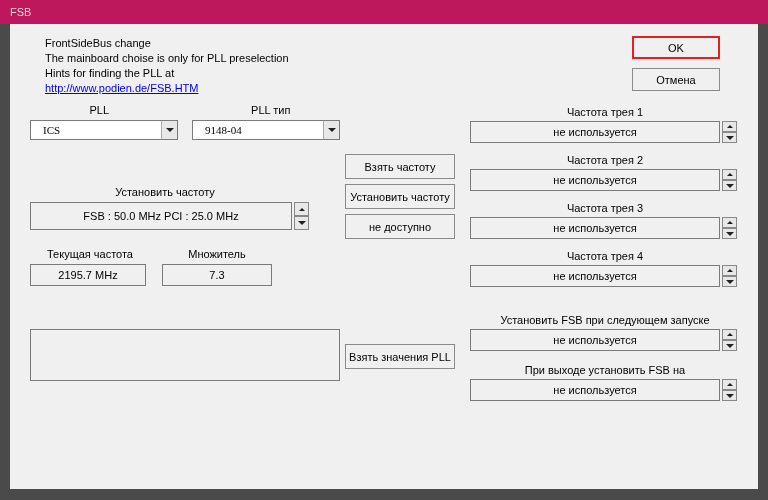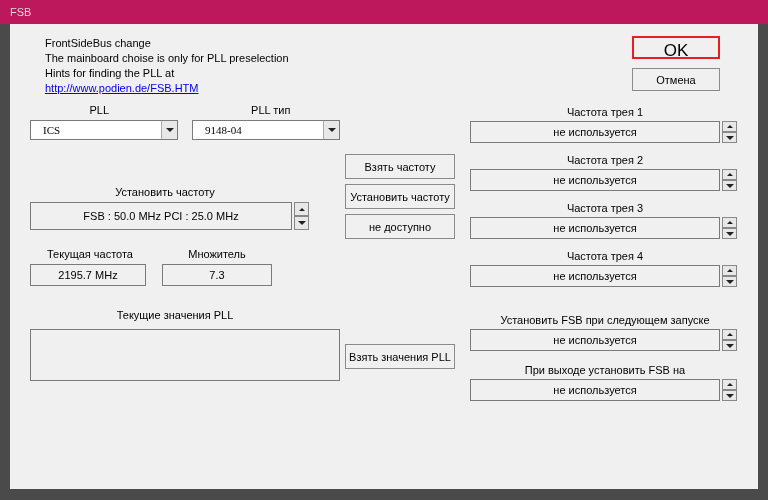--- a/index.html
+++ b/index.html
@@ -53,21 +53,21 @@
     text-align: center;
   }
   .ok-btn {
     position: absolute;
     top: 12px;
     right: 38px;
     width: 88px;
     height: 23px;
     border: 2px solid #e62020;
     background: #f0f0f0;
-    font-size: 17px;
+    font-size: 11px;
   }
   .cancel-btn {
     position: absolute;
     top: 44px;
     right: 38px;
     width: 88px;
     height: 23px;
   }
   .pll-labels {
     position: absolute;
@@ -298,21 +298,20 @@
     <div class="cur-freq-lab">Текущая частота</div>
     <div class="cur-freq-box">
       <span>2195.7 MHz</span>
     </div>
 
     <div class="mult-lab">Множитель</div>
     <div class="mult-box">
       <span>7.3</span>
     </div>
 
-    <div class="cur-pll-lab">Текущие значения PLL</div>
     <div class="cur-pll-box"></div>
 
     <button class="btn mid-btn get-freq-btn">Взять частоту</button>
     <button class="btn mid-btn set-freq-btn">Установить частоту</button>
     <button class="btn mid-btn na-btn">не доступно</button>
     <button class="btn mid-btn get-pll-btn">Взять значения PLL</button>
 
     <div class="tray-group tg1">
       <div class="tray-lab">Частота трея 1</div>
       <div class="tray-row">

